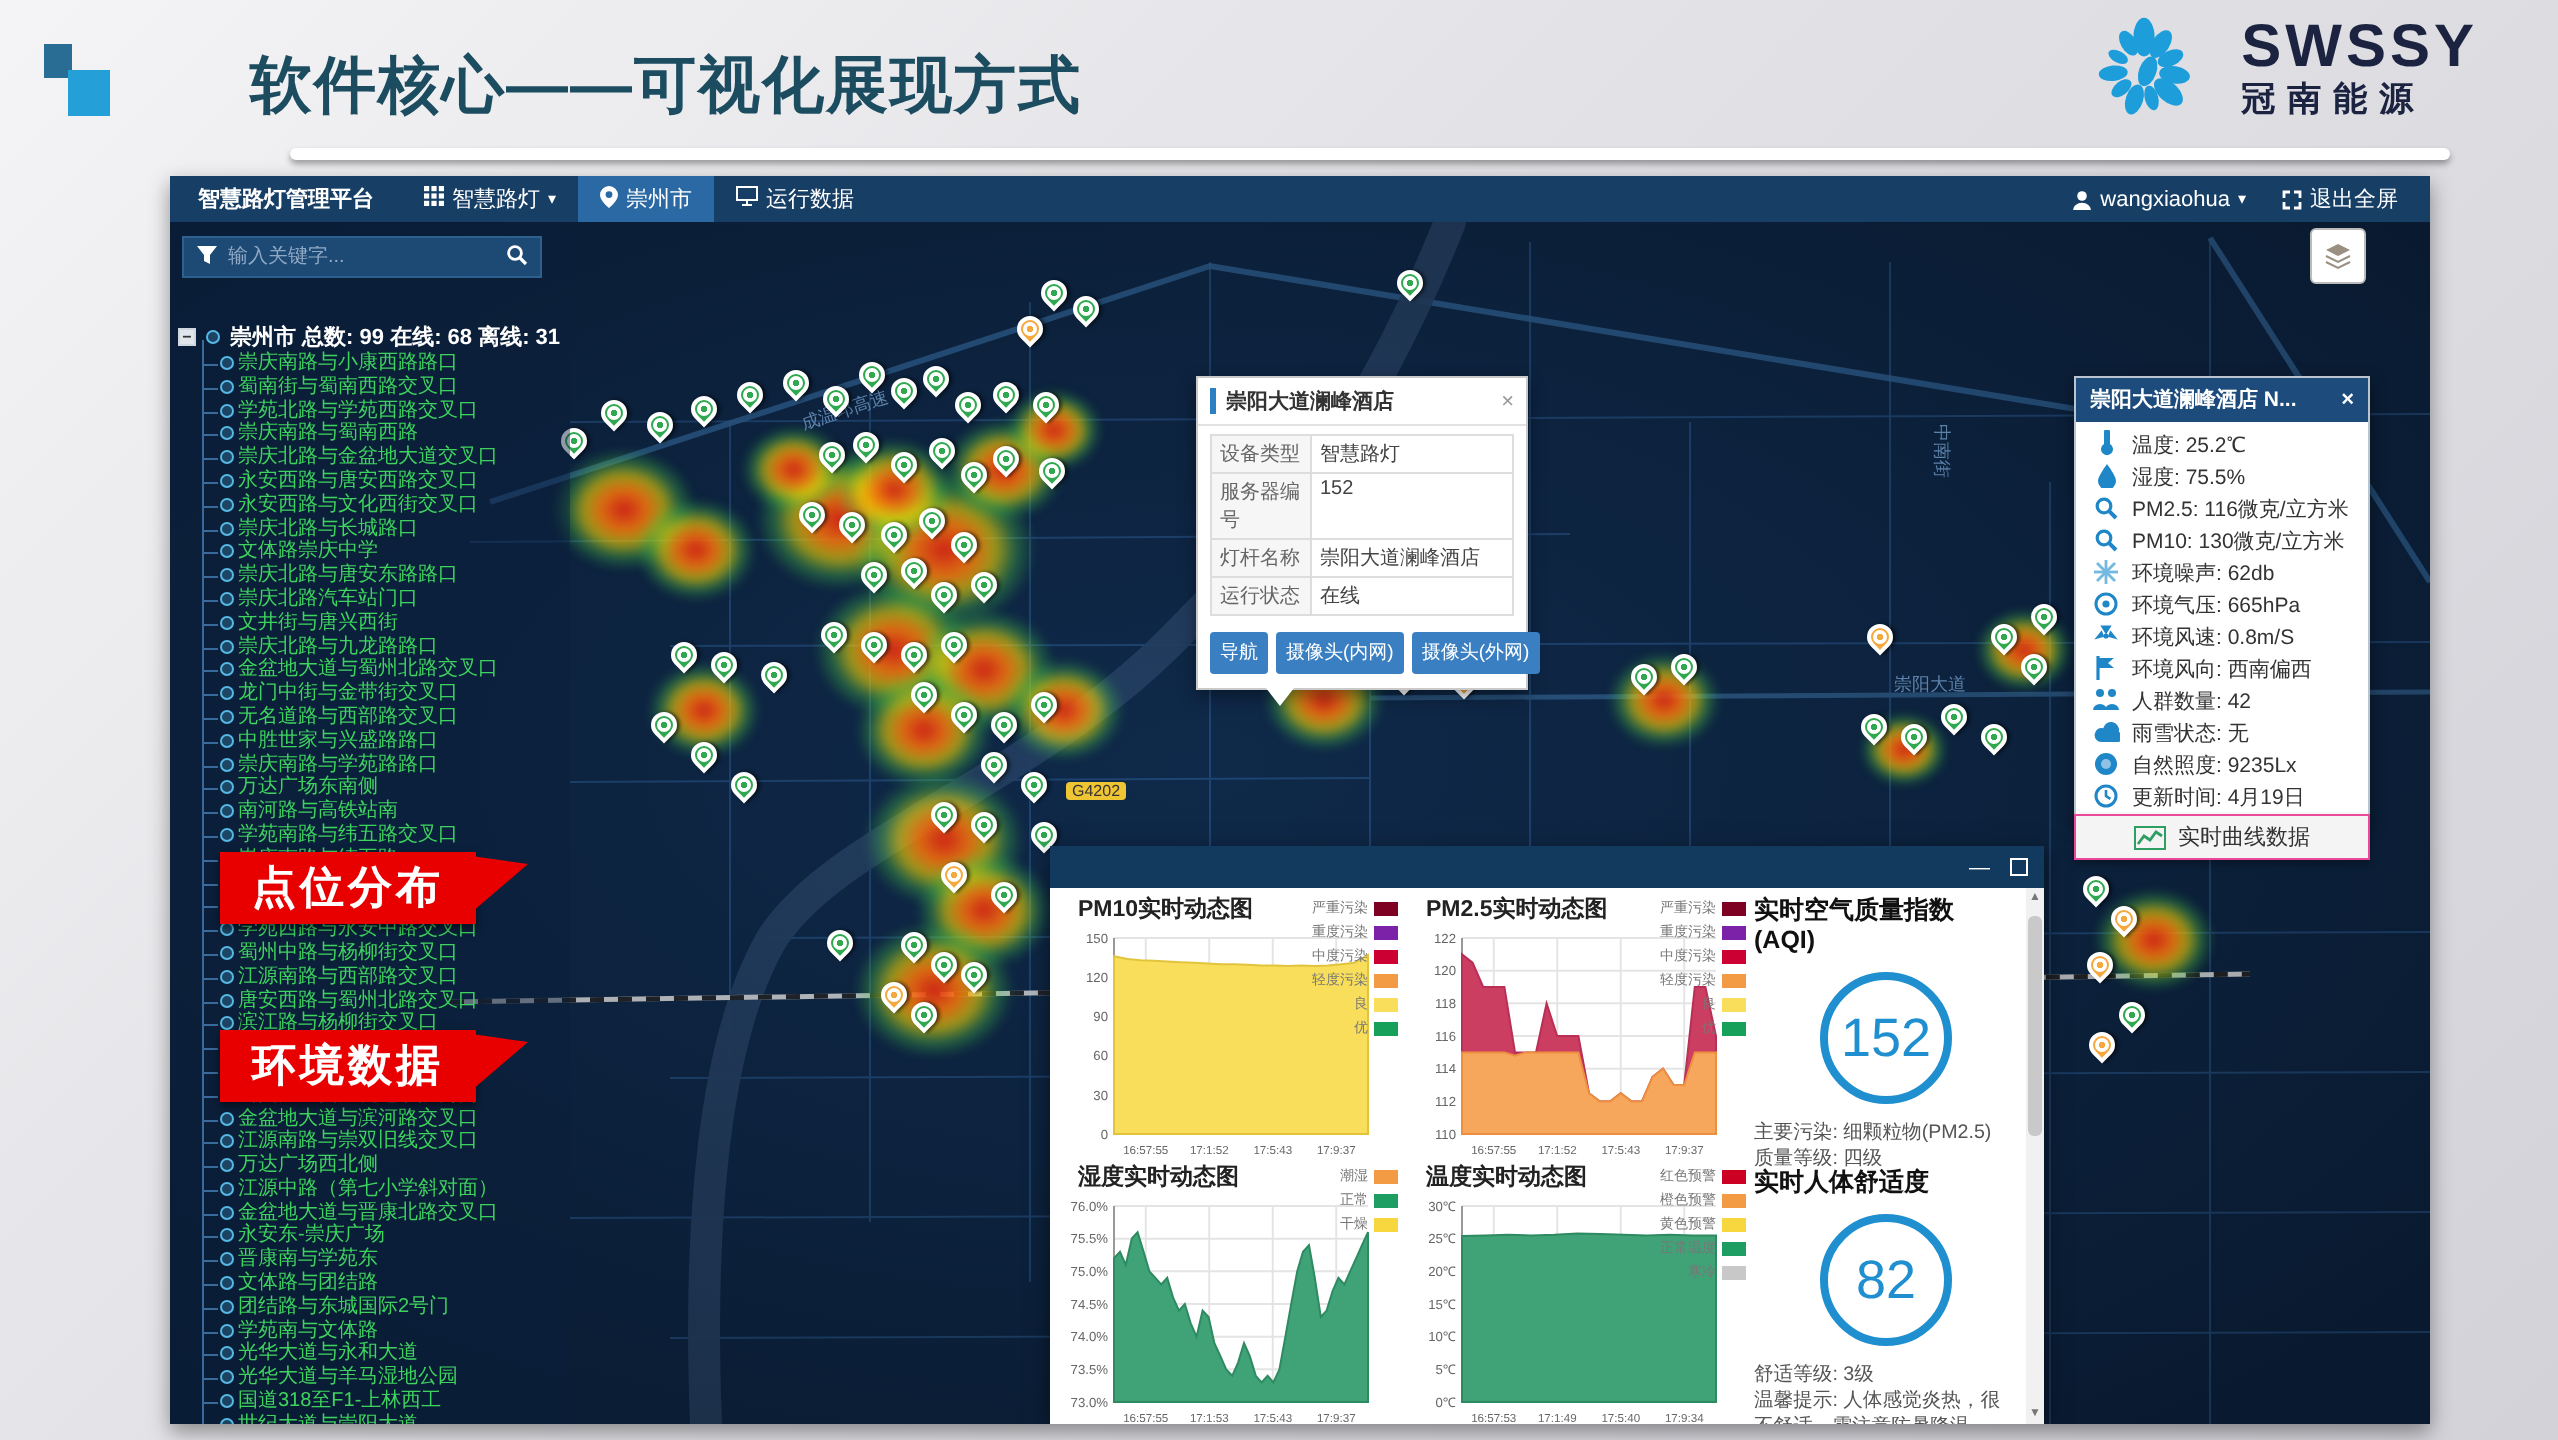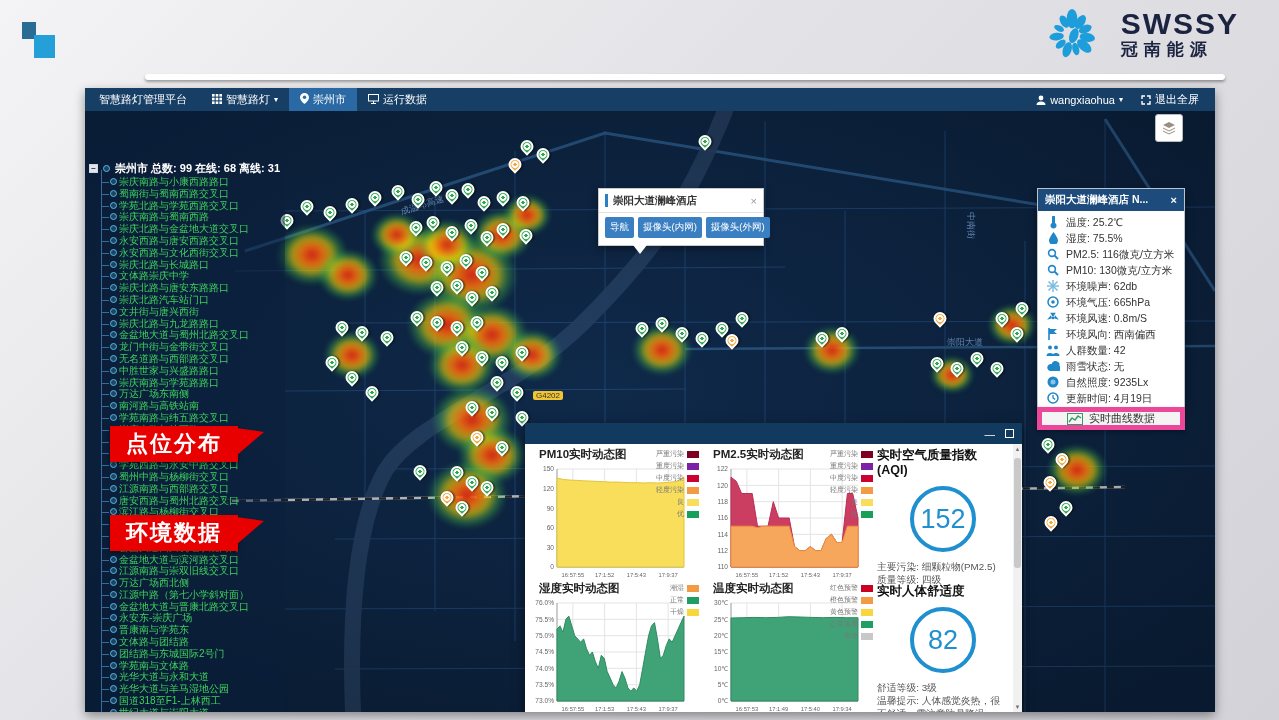--- a/index.html
+++ b/index.html
@@ -9,21 +9,21 @@
 .sq1{left:22px;top:22px;width:14px;height:17px;background:#2a6d94}
 .sq2{left:34px;top:35px;width:21px;height:23px;background:#259fd8}
 .page-title{position:absolute;left:125px;top:22px;font-size:31px;font-weight:900;color:#1c4c60;letter-spacing:1px}
 .title-rule{position:absolute;left:145px;top:74px;width:1080px;height:6px;background:#fff;border-radius:4px;box-shadow:0 2px 3px rgba(0,0,0,.35)}
 .logo{position:absolute;right:40px;top:6px;display:flex;align-items:center;gap:20px}
 .logo-txt .logo-en{font-size:30px;font-weight:900;color:#1b2340;letter-spacing:2px;line-height:28px}
 .logo-txt .logo-cn{font-size:17px;font-weight:700;color:#1b2340;letter-spacing:6px}
 
 .app{position:absolute;left:85px;top:88px;width:1130px;height:624px;box-shadow:0 4px 10px rgba(0,0,0,.4);background:#0c2340}
 .navbar{position:absolute;left:0;top:0;width:100%;height:23px;background:#173f66;display:flex;align-items:center;color:#fff;font-size:11px;z-index:9}
-.brand{padding:0 14px;font-weight:400}
+.brand{padding:0 14px;font-weight:700}
 .nav-item{display:flex;align-items:center;gap:4px;padding:0 11px;height:23px;cursor:pointer}
 .nav-item.active{background:#2a69a3}
 .nav-right{margin-left:auto;display:flex;align-items:center;gap:18px;padding-right:16px}
 .nav-right span{display:flex;align-items:center;gap:4px}
 .caret{font-size:8px}
 
 .map{position:absolute;left:0;top:23px;width:1130px;height:601px;background:#0c2340;overflow:hidden}
 .map-vignette{position:absolute;inset:0;background:radial-gradient(ellipse at 45% 45%,rgba(30,70,120,.18),rgba(0,0,0,.25) 90%);z-index:1;pointer-events:none}
 .roads{position:absolute;inset:0;z-index:1}
 #heat-layer,#marker-layer,#map-labels{position:absolute;inset:0}
@@ -65,21 +65,21 @@
 .popup-btns{display:flex;gap:4px;padding:4px 6px 7px}
 .pbtn{background:#3a7fc1;color:#fff;border:none;border-radius:2px;font-size:9.5px;padding:4px 5px;cursor:pointer;white-space:nowrap}
 .popup-tail{position:absolute;left:34px;bottom:-9px;border-style:solid;border-width:9px 7px 0 7px;border-color:#fff transparent transparent transparent}
 
 .envpanel{position:absolute;left:952px;top:77px;width:148px;background:#fff;z-index:6;box-shadow:0 3px 8px rgba(0,0,0,.4);border:1px solid #b9c4cf}
 .env-head{height:22px;background:#1c4b7c;color:#fff;display:flex;align-items:center;padding:0 7px;font-size:10.5px;font-weight:700}
 .env-close{margin-left:auto;cursor:pointer;font-size:11px}
 .env-rows{padding:4px 0 3px}
 .env-row{display:flex;align-items:center;gap:6px;height:16px;padding:0 8px;font-size:10.5px;color:#333;white-space:nowrap}
 .env-row .ic{width:14px;text-align:center;flex:none}
-.curve-btn{position:absolute;left:952px;top:296px;width:148px;height:23px;background:#f4f4f4;border:5px solid #ec4899;z-index:6;display:flex;align-items:center;justify-content:center;gap:6px;font-size:11px;color:#333;cursor:pointer;box-shadow:0 2px 4px rgba(0,0,0,.3)}
+.curve-btn{position:absolute;left:952px;top:296px;width:148px;height:23px;background:#f4f4f4;border:1px solid #ec4899;z-index:6;display:flex;align-items:center;justify-content:center;gap:6px;font-size:11px;color:#333;cursor:pointer;box-shadow:0 2px 4px rgba(0,0,0,.3)}
 
 .chartpanel{position:absolute;left:440px;top:312px;width:497px;height:289px;background:#fff;z-index:6;box-shadow:0 3px 10px rgba(0,0,0,.5);overflow:hidden}
 .cp-head{height:21px;background:#123a5f;color:#fff;font-size:10.5px;font-weight:700;display:flex;align-items:center;padding:0 8px}
 .cp-icons{margin-left:auto;display:flex;gap:10px;align-items:center}
 .cp-min{cursor:pointer;font-weight:400}
 .cp-exp{width:9px;height:9px;border:1px solid #fff;display:inline-block;cursor:pointer}
 .cp-body{position:relative;width:100%;height:268px;background:#fff}
 .cblock{position:absolute;width:172px;height:134px}
 .cb-title{font-size:11.5px;font-weight:700;color:#222;padding:3px 0 0 10px}
 .legend{position:absolute;right:2px;top:4px;z-index:2}
@@ -94,20 +94,21 @@
 .cp-thumb{position:absolute;left:1px;top:14px;width:7px;height:110px;background:#c9c9c9;border-radius:3px}
 .cp-arrow{position:absolute;left:0;width:9px;text-align:center;font-size:6px;color:#777}
 svg text{font-family:"Liberation Sans",sans-serif}
 </style>
 </head>
 <body>
 
 <div class="slide">
   <div class="deco-sq sq1"></div>
   <div class="deco-sq sq2"></div>
+  <div class="page-title">软件核心——可视化展现方式</div>
   <div class="title-rule"></div>
 
   <div class="logo">
     <svg width="58" height="58" viewBox="-30 -30 60 60">
       <g fill="#1e9ddb">
         <g transform="rotate(0)">
             <ellipse cx="0" cy="-17" rx="5.5" ry="10"></ellipse>
           </g>
         <g transform="rotate(33)">
             <ellipse cx="0" cy="-16" rx="4.5" ry="8"></ellipse>
@@ -355,20 +356,34 @@
 
       <button class="layers-btn">
         <svg width="16" height="16" viewBox="0 0 16 16">
           <path d="M8 2l6 3-6 3-6-3z" fill="#9a8f80"></path>
             <path d="M2 8l6 3 6-3" stroke="#9a8f80" fill="none"></path>
             <path d="M2 11l6 3 6-3" stroke="#9a8f80" fill="none"></path>
         </svg>
       </button>
 
       <div class="sidebar">
+        <div class="searchbox">
+          <span class="funnel">
+            <svg width="11" height="11" viewBox="0 0 11 11">
+                <path d="M0.5 1h10L7 5.5V10L4 8.5V5.5z" fill="#fff"></path>
+              </svg>
+          </span>
+          <input placeholder="输入关键字..." style="">
+          <span class="search-go">
+            <svg width="11" height="11" viewBox="0 0 11 11">
+                <circle cx="4.5" cy="4.5" r="3.2" stroke="#fff" stroke-width="1.4" fill="none"></circle>
+                <line x1="7" y1="7" x2="10" y2="10" stroke="#fff" stroke-width="1.6"></line>
+              </svg>
+          </span>
+        </div>
         <div class="tree">
           <div class="tree-root">
             <span class="minus-box">−</span>
             <span class="t-dot" style="position:static;display:inline-block"></span>
             <span>崇州市 总数: 99 在线: 68 离线: 31</span>
           </div>
           <div id="tree-items">
               <div class="t-row"><span class="t-dot"></span>崇庆南路与小康西路路口</div>
               <div class="t-row"><span class="t-dot"></span>蜀南街与蜀南西路交叉口</div>
               <div class="t-row"><span class="t-dot"></span>学苑北路与学苑西路交叉口</div>
@@ -421,20 +436,40 @@
 
       <div class="callout" style="top:404px"><span>环境数据</span></div>
       <div class="callout" style="top:315px"><span>点位分布</span></div>
 
       <div class="popup">
         <div class="popup-head">
           <span class="popup-bar"></span>
           <span class="popup-title">崇阳大道澜峰酒店</span>
           <span class="popup-close">×</span>
         </div>
+        <table>
+            <tbody id="popup-rows">
+              <tr>
+                <td class="k">设备类型</td>
+                <td>智慧路灯</td>
+              </tr>
+              <tr>
+                <td class="k">服务器编号</td>
+                <td>152</td>
+              </tr>
+              <tr>
+                <td class="k">灯杆名称</td>
+                <td>崇阳大道澜峰酒店</td>
+              </tr>
+              <tr>
+                <td class="k">运行状态</td>
+                <td>在线</td>
+              </tr>
+            </tbody>
+          </table>
         <div class="popup-btns" id="popup-btns">
             <button class="pbtn">导航</button>
             <button class="pbtn">摄像头(内网)</button>
             <button class="pbtn">摄像头(外网)</button>
           </div>
         <div class="popup-tail"></div>
       </div>
 
       <div class="envpanel">
         <div class="env-head">

